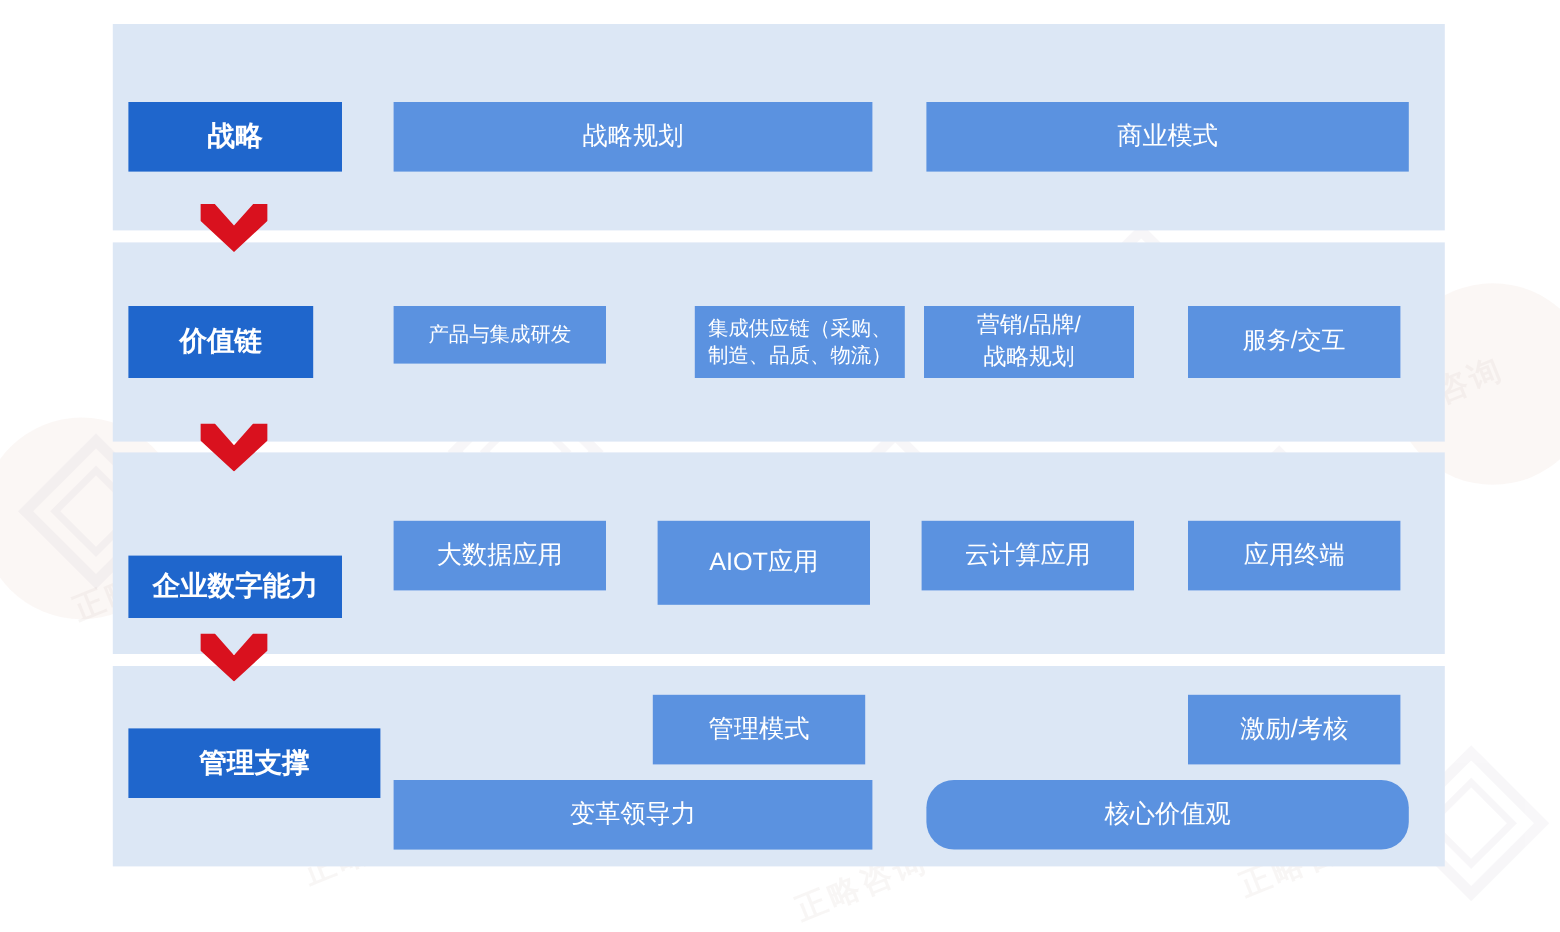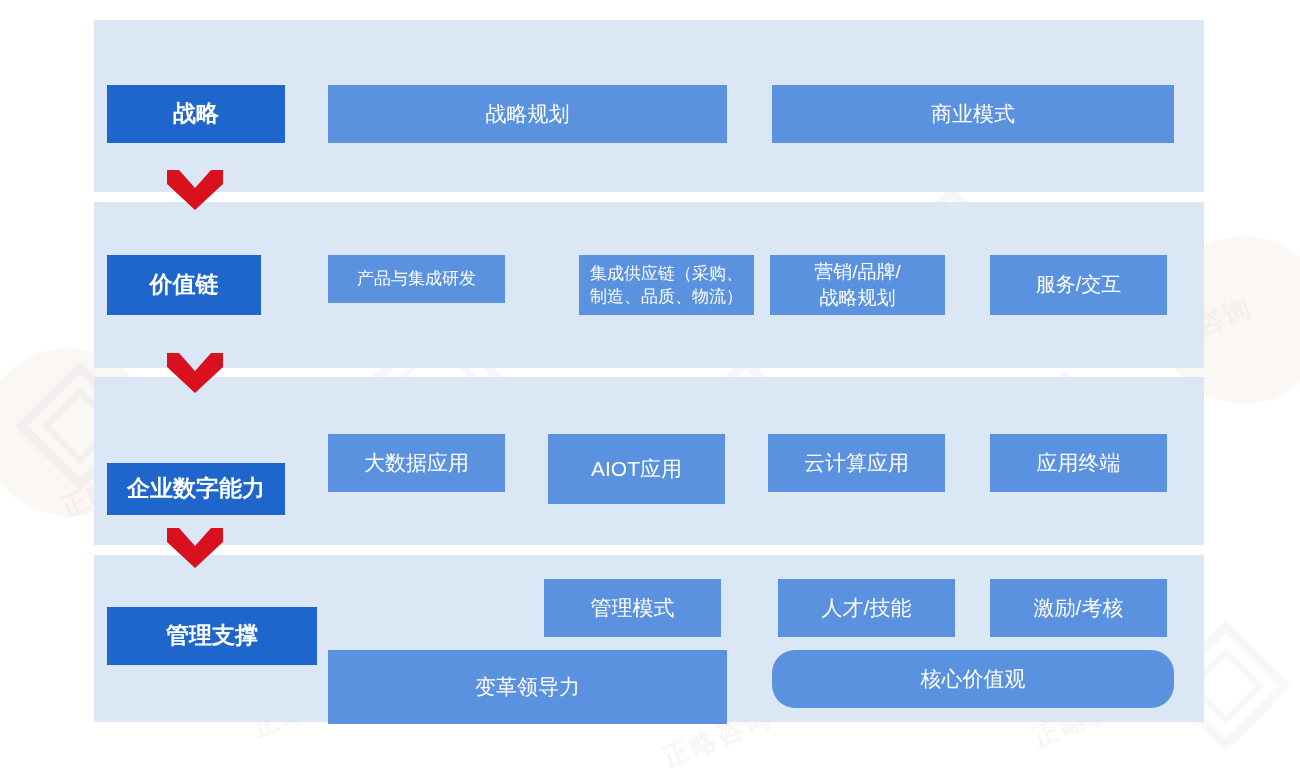--- a/index.html
+++ b/index.html
@@ -171,18 +171,17 @@
 
   <div class="arrow" style="left:167px; top:528px;">
     <svg viewBox="0 0 56 40" xmlns="http://www.w3.org/2000/svg" aria-hidden="true">
       <polygon points="0,0 12,0 28,18 44,0 56,0 56,14 28,40 0,14" fill="#d9111e"></polygon>
     </svg>
   </div>
 
   <div class="band band-4"></div>
   <div class="node node-primary" style="left:107px; top:607px; width:210px; height:58px;">管理支撑</div>
   <div class="node node-secondary" style="left:544px; top:579px; width:177px; height:58px;">管理模式</div>
-  <div class="node node-secondary" style="left:778px; top:579px; width:177px; height:58px;">人才/技能</div>
   <div class="node node-secondary" style="left:990px; top:579px; width:177px; height:58px;">激励/考核</div>
-  <div class="node node-secondary" style="left:328px; top:650px; width:399px; height:74px;">变革领导力</div>
+  <div class="node node-secondary" style="left:328px; top:650px; width:399px; height:58px;">变革领导力</div>
   <div class="node node-secondary" style="left:772px; top:650px; width:402px; height:58px;border-radius:23px;">核心价值观</div>
 
 </div>
 
 </body></html>

